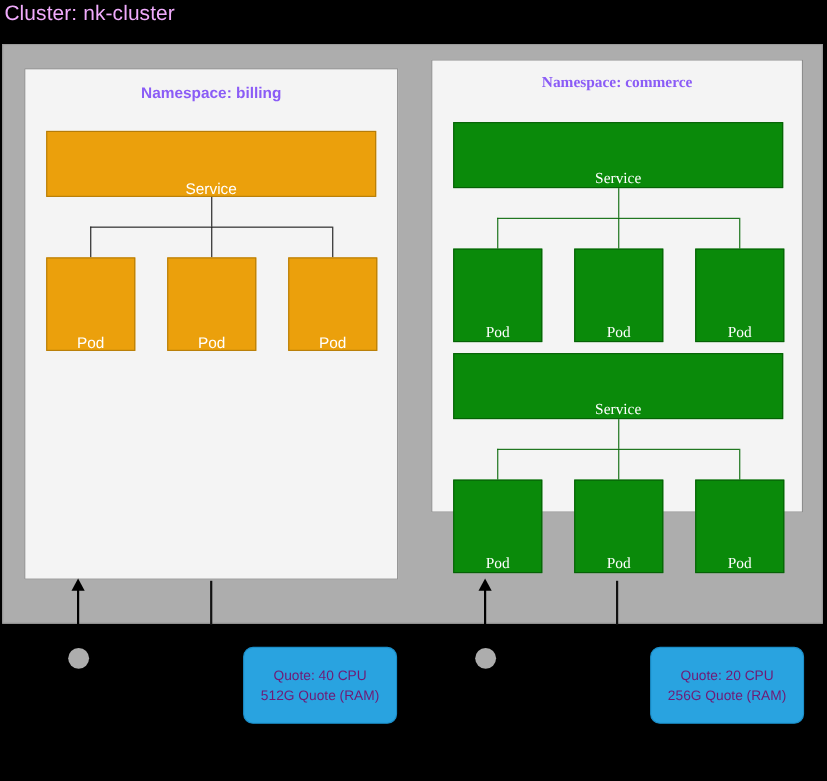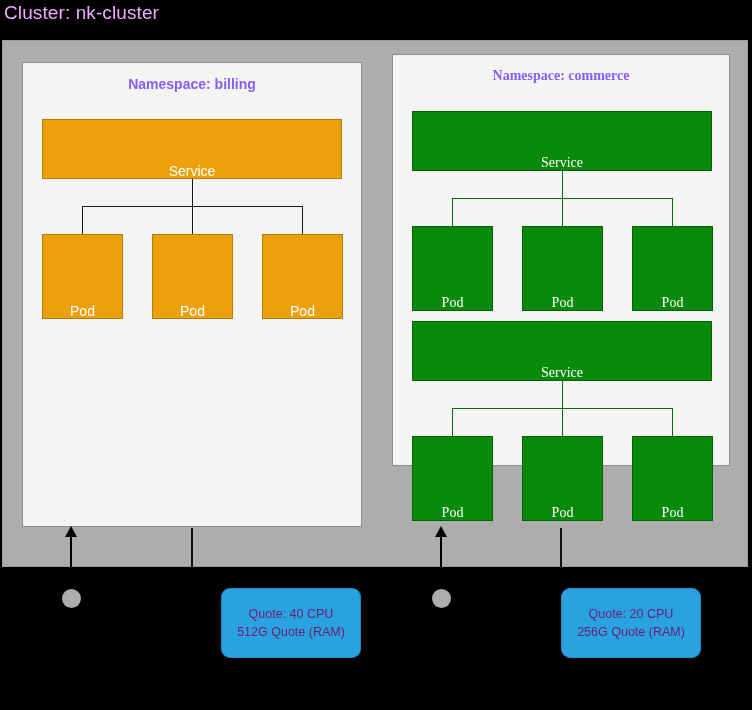--- a/index.html
+++ b/index.html
@@ -179,18 +179,18 @@
   <div class="arrow-head" style="left:435px; top:526px;"></div>
 
   <div class="dot" style="left:62px;  top:589px;"></div>
   <div class="dot" style="left:432px; top:589px;"></div>
 
   <div class="quote" style="left:221px; top:588px; width:140px; height:70px;">
     <span>Quote: 40 CPU</span>
     <span>512G Quote (RAM)</span>
   </div>
 
-  <div class="quote" style="left:561px; top:588px; width:140px; height:70px;">
+  <div class="quote" style="left:591px; top:588px; width:140px; height:70px;">
     <span>Quote: 20 CPU</span>
     <span>256G Quote (RAM)</span>
   </div>
 
 </div>
 
 </body></html>

